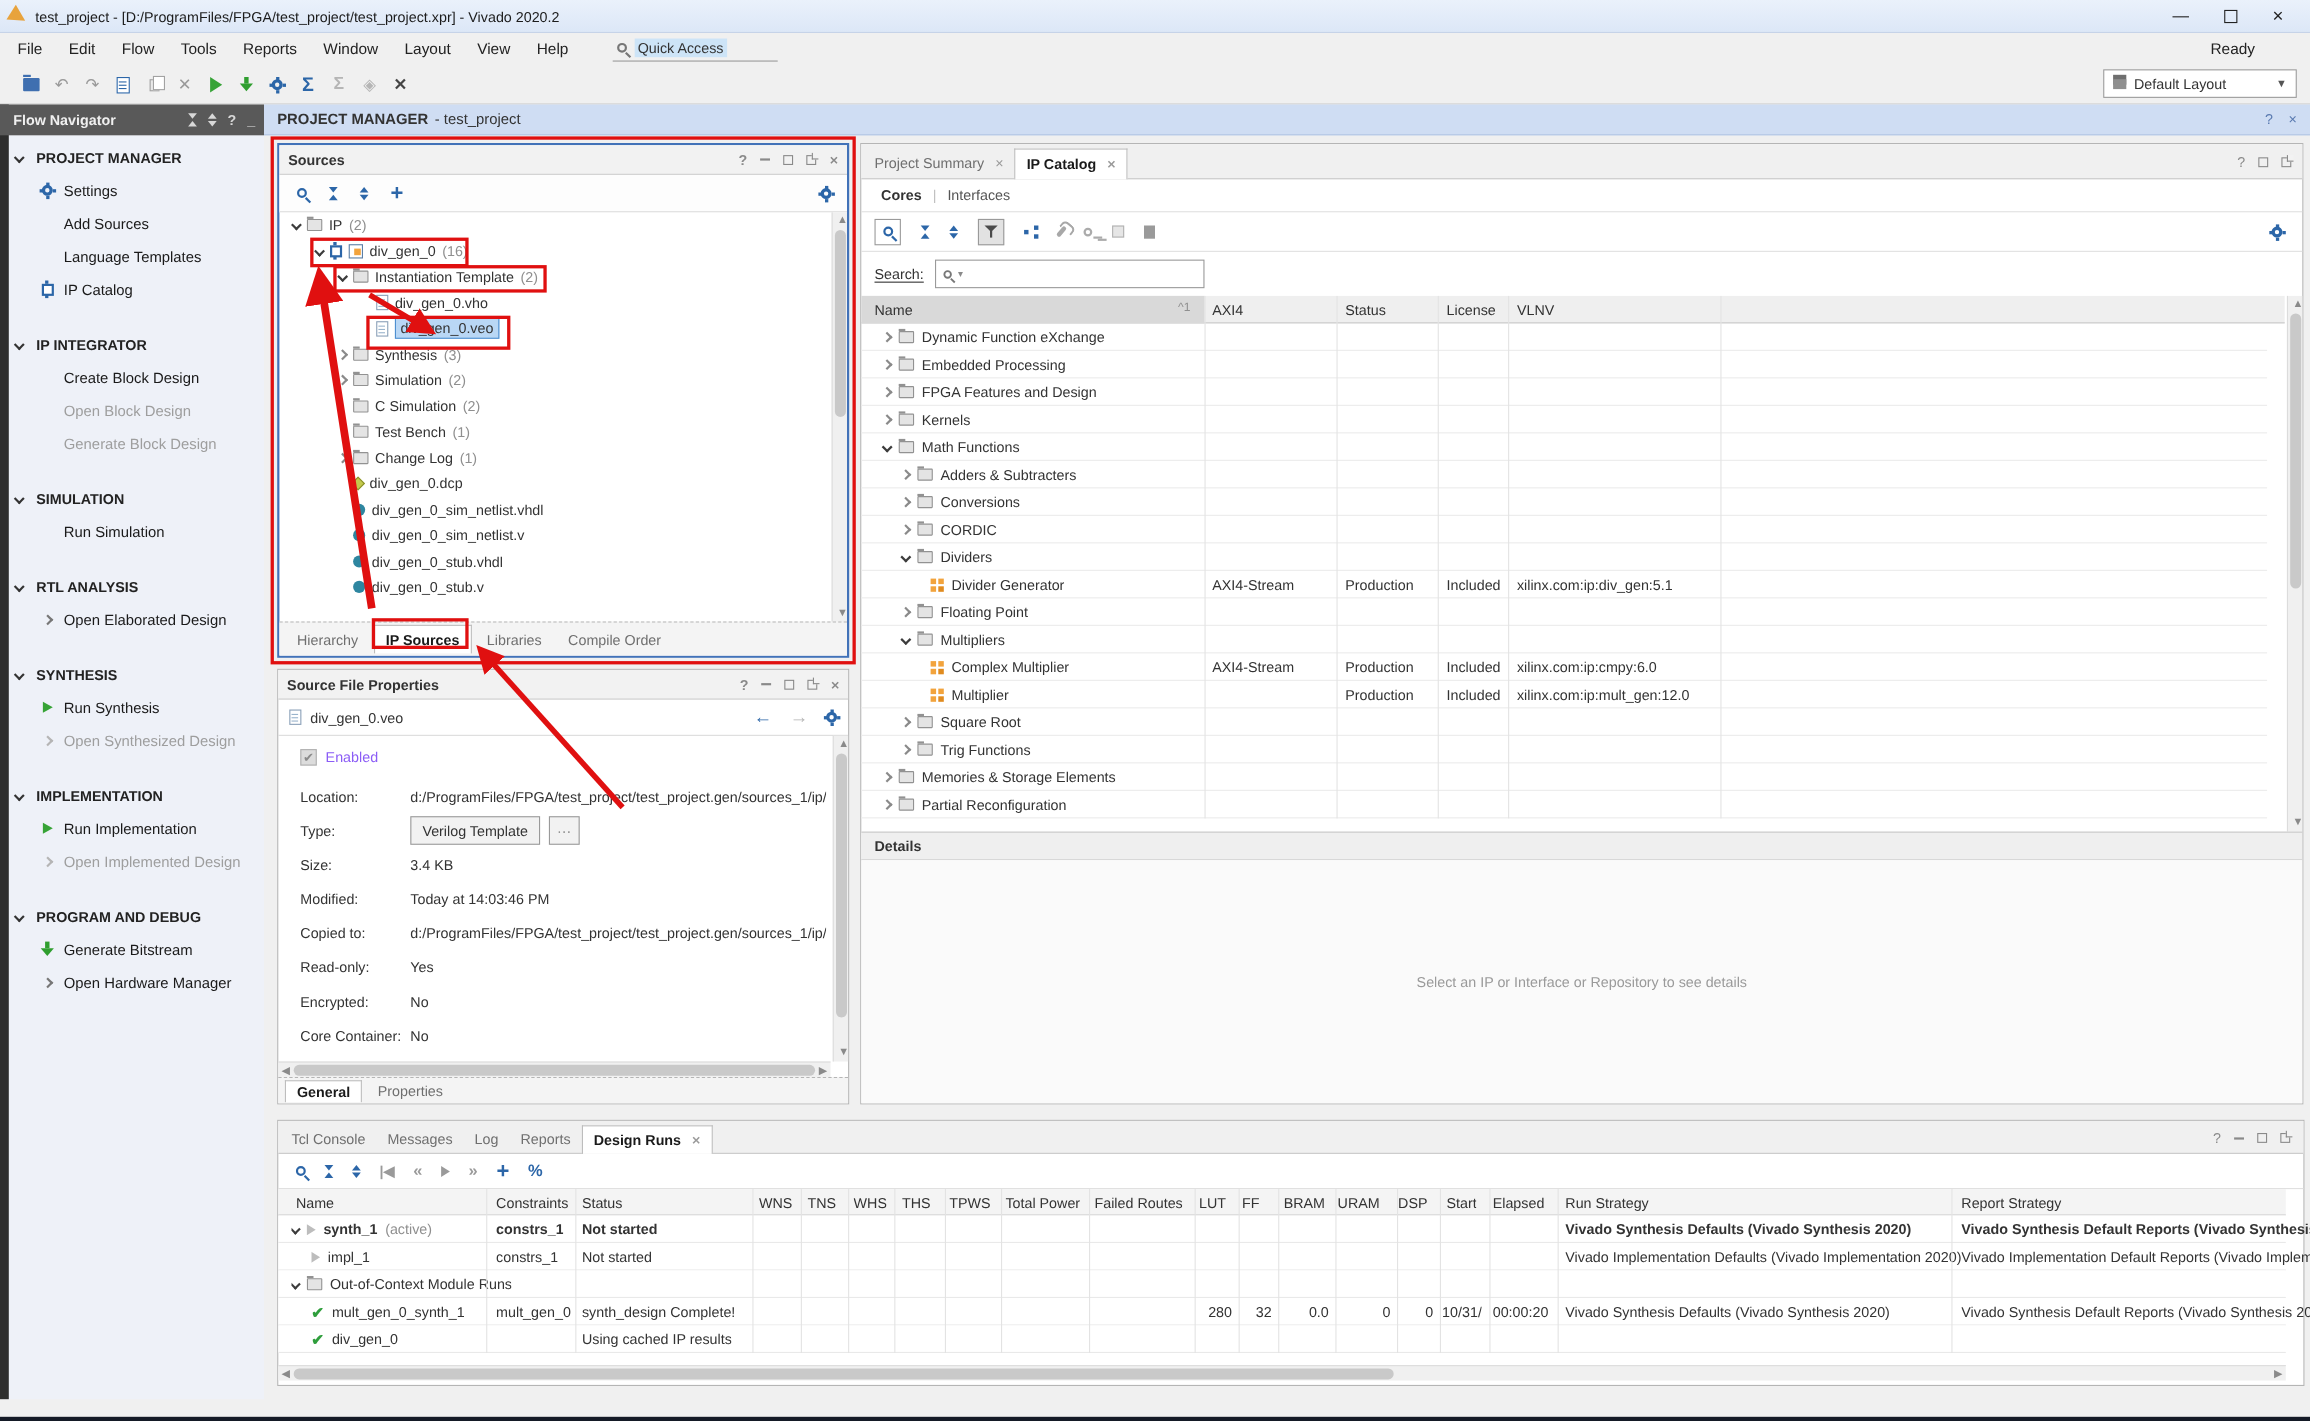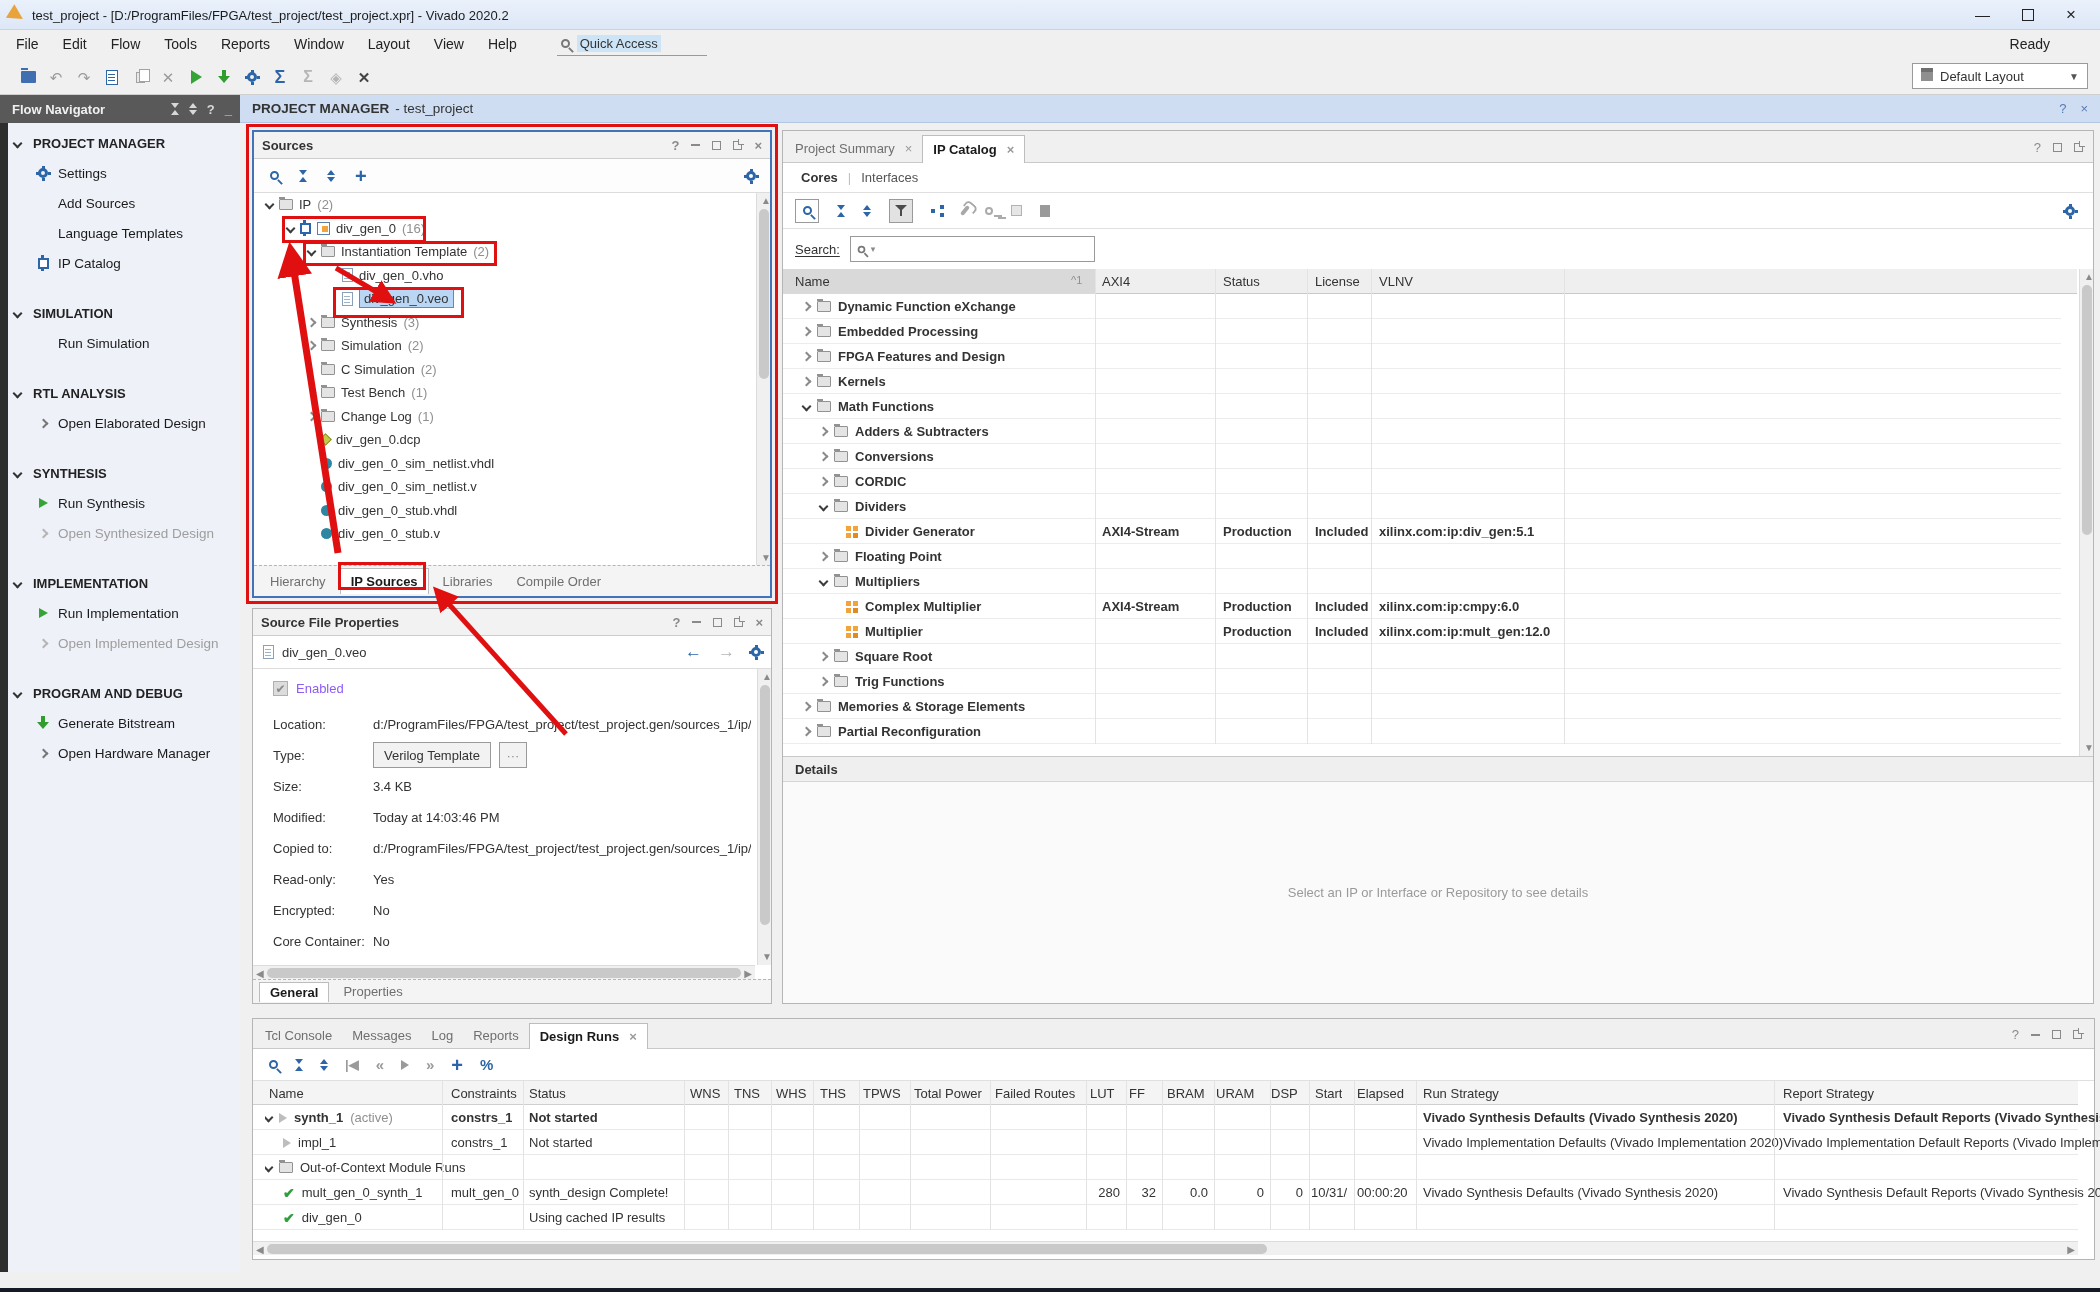--- a/index.html
+++ b/index.html
@@ -232,20 +232,38 @@
         <div class="nav-item">
           <span class="flex" style="width: 22px; margin-left: 24px; justify-content: center;">
             <span class="i-ipsym"></span>
           </span>
           <span style="margin-left: 4px;">IP Catalog</span>
         </div>
       </div>
       <div class="nav-sec">
         <div class="nav-sec-hdr">
           <span class="i-chev open" style="margin: 0px 12px 0px 6px; border-color: rgb(51, 51, 51);"></span>
+          <span>IP INTEGRATOR</span>
+        </div>
+        <div class="nav-item">
+          <span class="flex" style="width: 22px; margin-left: 24px; justify-content: center;"></span>
+          <span style="margin-left: 4px;">Create Block Design</span>
+        </div>
+        <div class="nav-item disabled">
+          <span class="flex" style="width: 22px; margin-left: 24px; justify-content: center;"></span>
+          <span style="margin-left: 4px;">Open Block Design</span>
+        </div>
+        <div class="nav-item disabled">
+          <span class="flex" style="width: 22px; margin-left: 24px; justify-content: center;"></span>
+          <span style="margin-left: 4px;">Generate Block Design</span>
+        </div>
+      </div>
+      <div class="nav-sec">
+        <div class="nav-sec-hdr">
+          <span class="i-chev open" style="margin: 0px 12px 0px 6px; border-color: rgb(51, 51, 51);"></span>
           <span>SIMULATION</span>
         </div>
         <div class="nav-item">
           <span class="flex" style="width: 22px; margin-left: 24px; justify-content: center;"></span>
           <span style="margin-left: 4px;">Run Simulation</span>
         </div>
       </div>
       <div class="nav-sec">
         <div class="nav-sec-hdr">
           <span class="i-chev open" style="margin: 0px 12px 0px 6px; border-color: rgb(51, 51, 51);"></span>
@@ -572,21 +590,21 @@
       </span>
     </div>
     <div class="abs" id="catalog-header" style="left:0;top:138px;right:16px;height:25px;background:#efefef;border-bottom:1px solid #c9c9c9;">
         <div class="cat-cell" style="left: 0px; padding-left: 12px; width: 312px; background: rgb(217, 217, 217);">Name</div>
         <div class="cat-cell" style="left: 319px;">AXI4</div>
         <div class="cat-cell" style="left: 440px;">Status</div>
         <div class="cat-cell" style="left: 532px;">License</div>
         <div class="cat-cell" style="left: 596px;">VLNV</div>
         <span class="gray" style="position: absolute; left: 288px; top: 5px; font-size: 11px;">^1</span>
       </div>
-    <div class="abs" id="catalog-rows" style="left:0;top:163px;right:16px;height:450px;font-weight:bold;">
+    <div class="abs" id="catalog-rows" style="left:0;top:163px;right:16px;height:450px;">
         <div class="cat-row" style="top: 0px;">
           <div class="cat-cell flex" style="left: 20px; gap: 7px;">
             <span class="i-chev"></span>
             <span class="i-folder"></span>
             <span>Dynamic Function eXchange</span>
           </div>
         </div>
         <div class="cat-row" style="top: 25px;">
           <div class="cat-cell flex" style="left: 20px; gap: 7px;">
             <span class="i-chev"></span>

